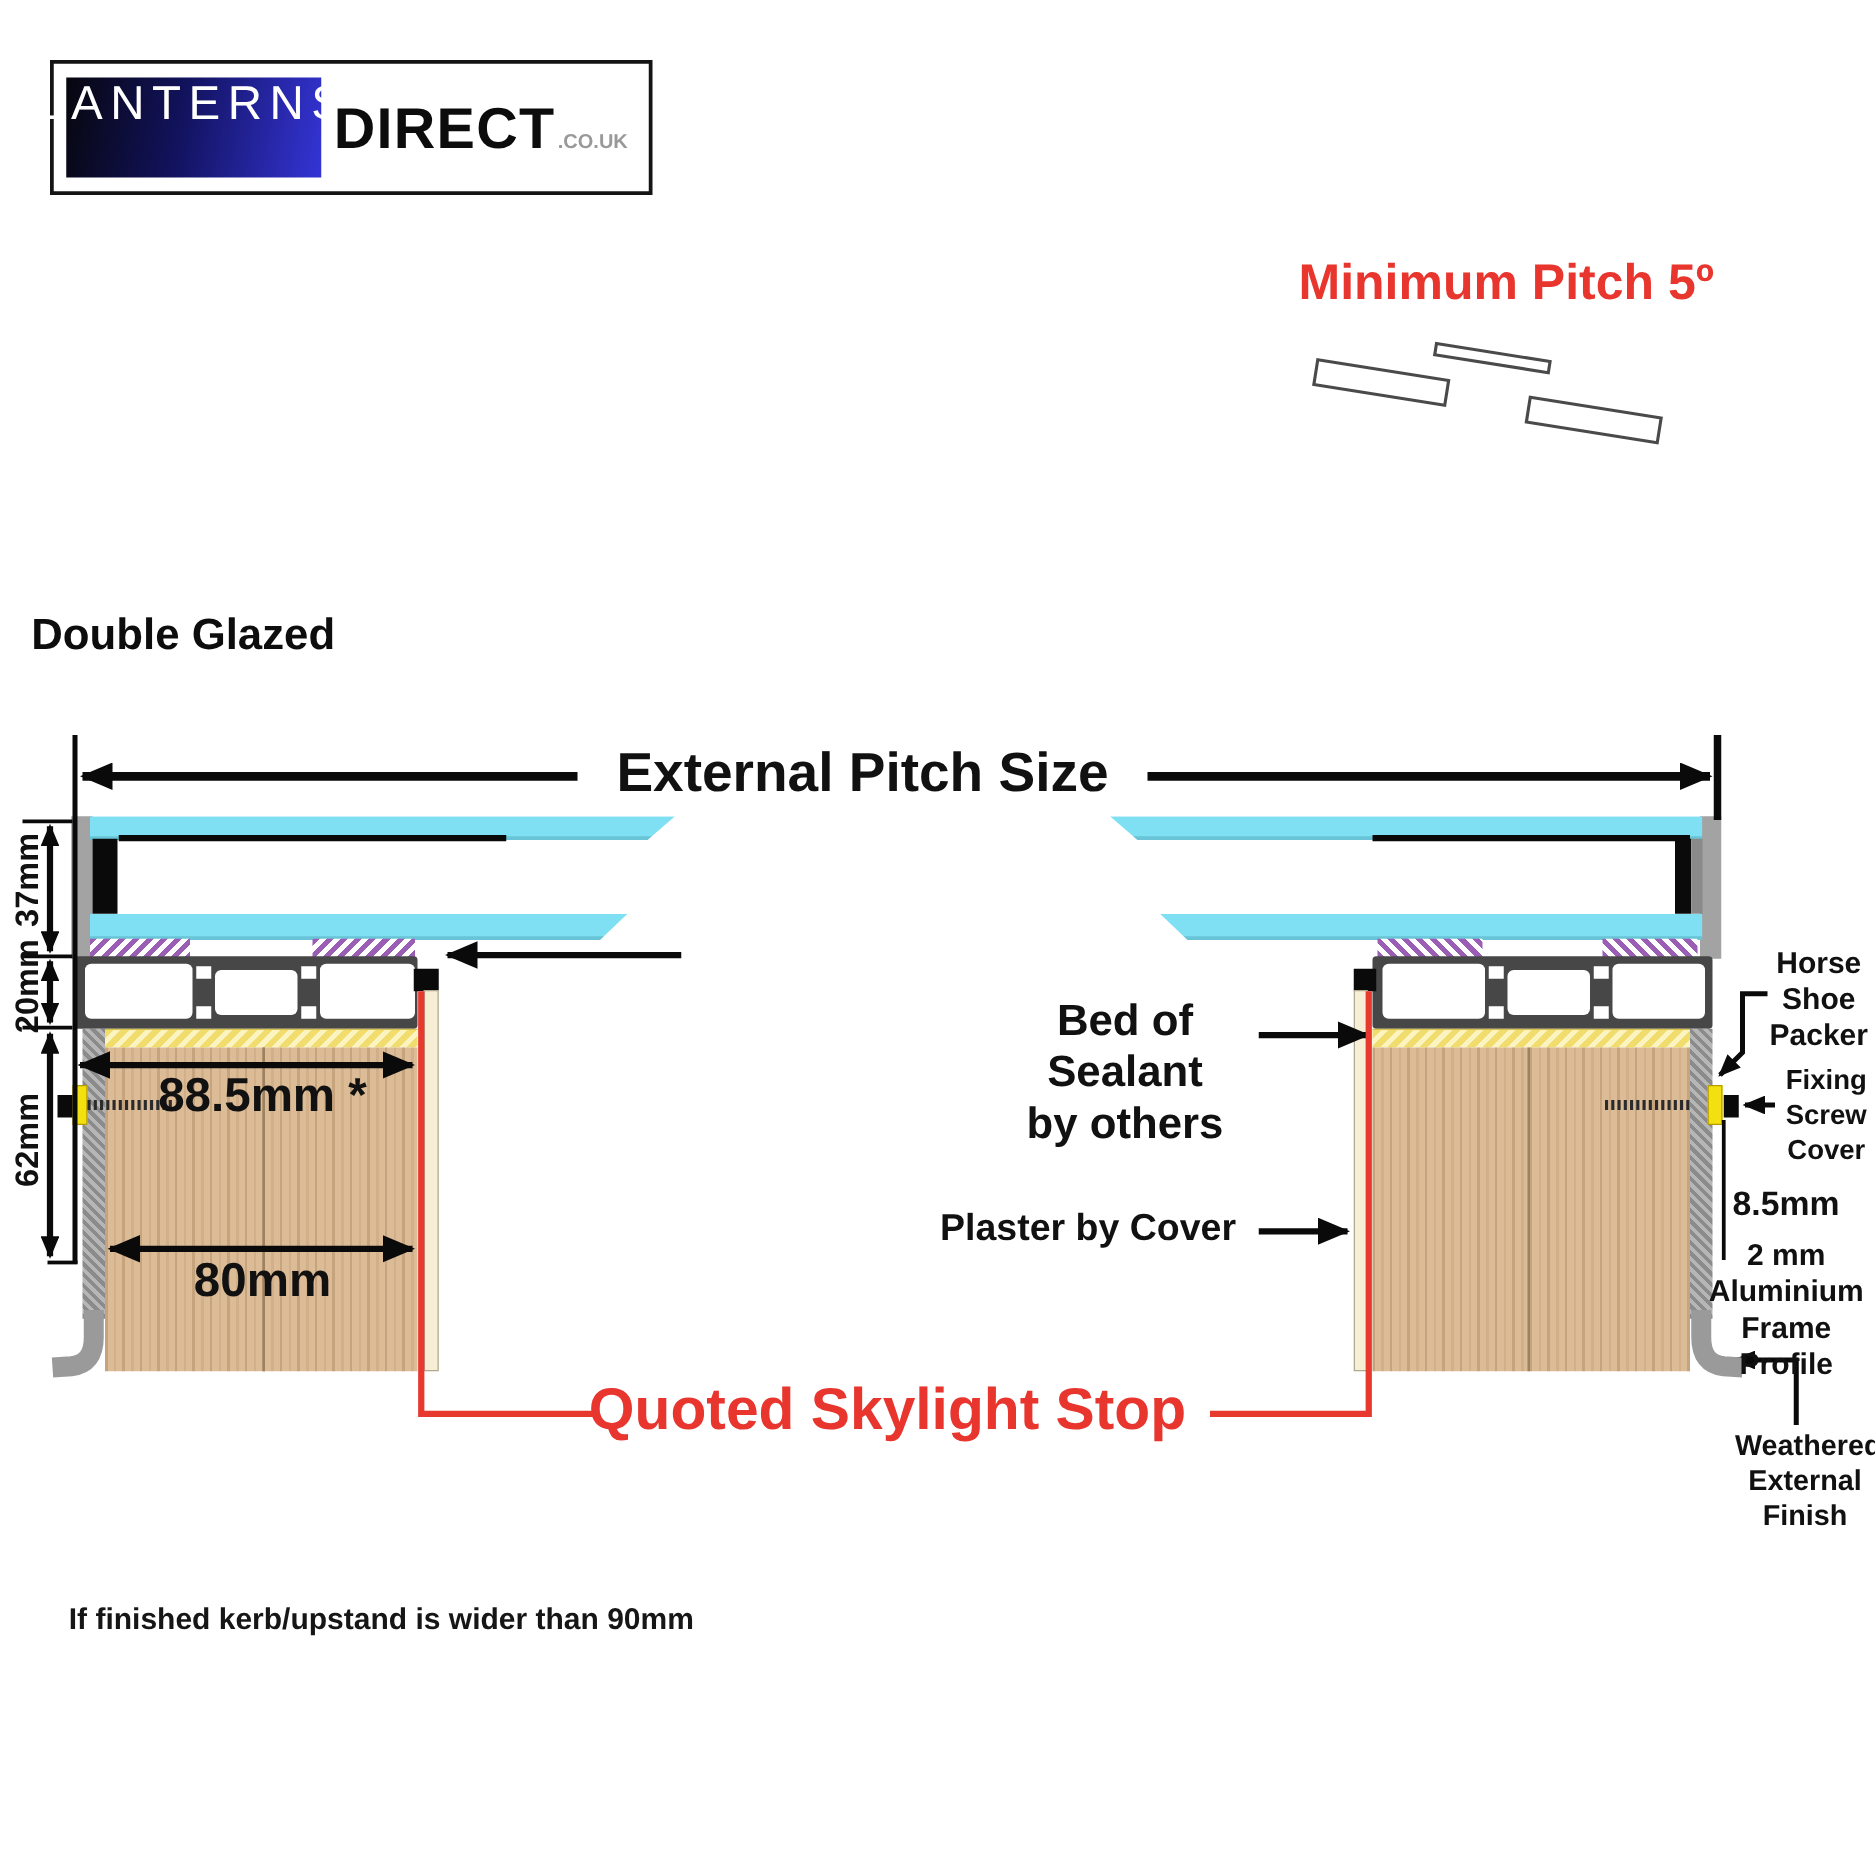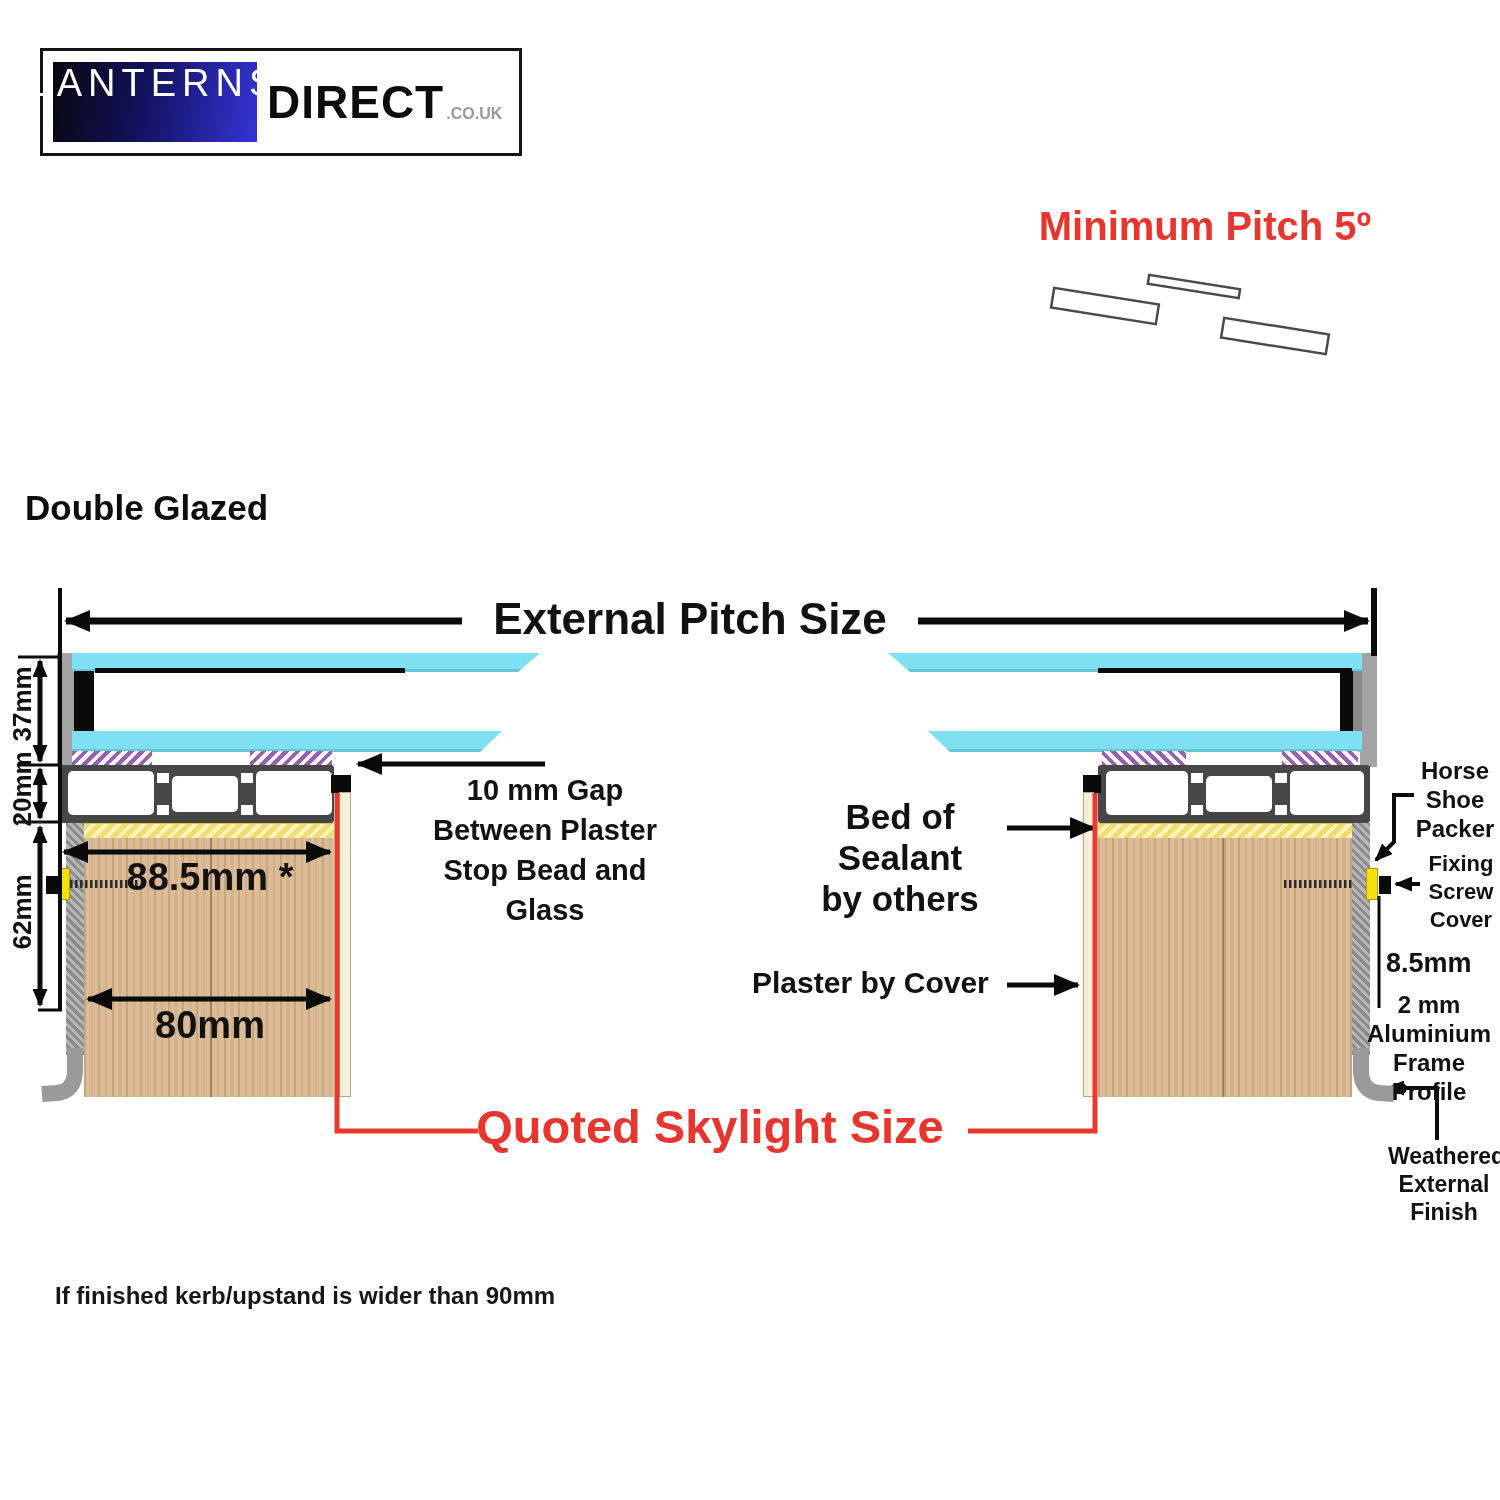--- a/index.html
+++ b/index.html
@@ -163,26 +163,20 @@
   </svg>
 
   <div class="abs ext-label">External Pitch Size</div>
 
   <div class="abs dim-rot" style="left:-10px;top:694px;">37mm</div>
   <div class="abs dim-rot" style="left:-10px;top:779px;">20mm</div>
   <div class="abs dim-rot" style="left:-10px;top:902px;">62mm</div>
   <div class="abs dim-big" style="left:88px;top:856px;">88.5mm *</div>
   <div class="abs dim-big" style="left:88px;top:1004px;">80mm</div>
 
-  <div class="abs ann ctr" style="left:423px;top:770px;width:244px;font-size:29px;line-height:40px;">
-    <span style="display:block">10 mm Gap</span>
-    <span style="display:block">Between Plaster</span>
-    <span style="display:block">Stop Bead and</span>
-    <span style="display:block">Glass</span>
-  </div>
 
   <div class="abs ann ctr" style="left:788px;top:796px;width:224px;font-size:35px;line-height:41px;">
     <span style="display:block">Bed of Sealant</span>
     <span style="display:block">by others</span>
   </div>
 
   <div class="abs ann" style="left:752px;top:966px;width:252px;font-size:30px;">Plaster by Cover</div>
 
   <div class="abs ann ctr" style="left:1410px;top:756px;width:90px;font-size:24px;line-height:29px;">
     <span style="display:block">Horse</span>
@@ -203,19 +197,19 @@
     <span style="display:block">Aluminium</span>
     <span style="display:block">Frame Profile</span>
   </div>
 
   <div class="abs ann ctr" style="left:1388px;top:1142px;width:112px;font-size:23px;line-height:28px;">
     <span style="display:block">Weathered</span>
     <span style="display:block">External</span>
     <span style="display:block">Finish</span>
   </div>
 
-  <div class="abs quoted-label">Quoted Skylight Size</div>
+  <div class="abs quoted-label">Quoted Skylight Stop</div>
 
   <div class="abs footnote">
     <span style="display:block">If finished kerb/upstand is wider than 90mm</span>
   </div>
 
 </div>
 
 </body></html>

